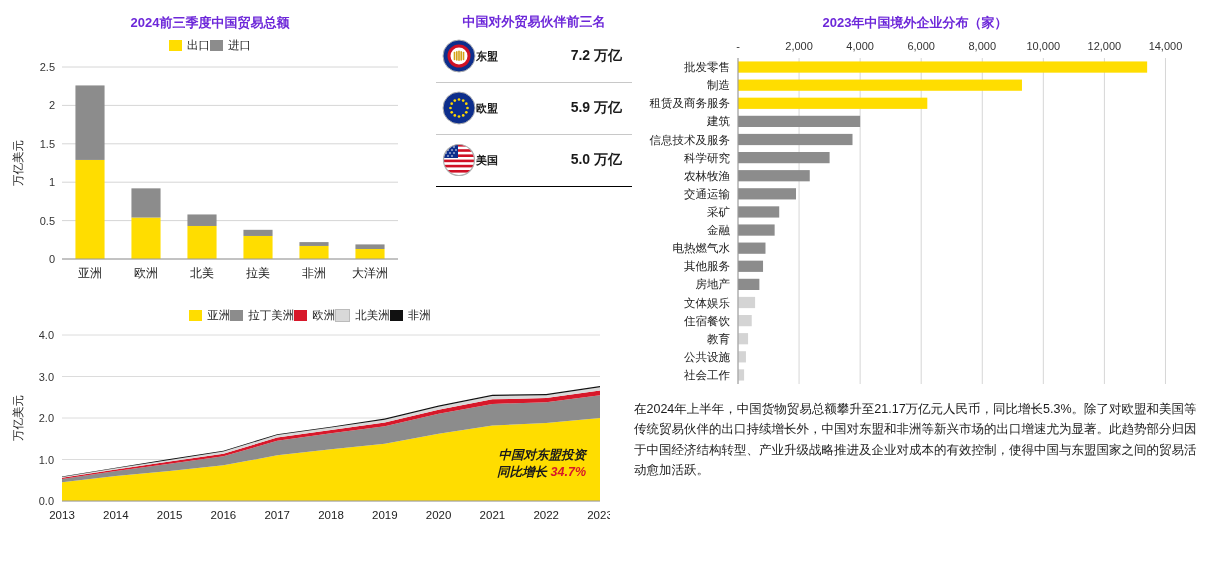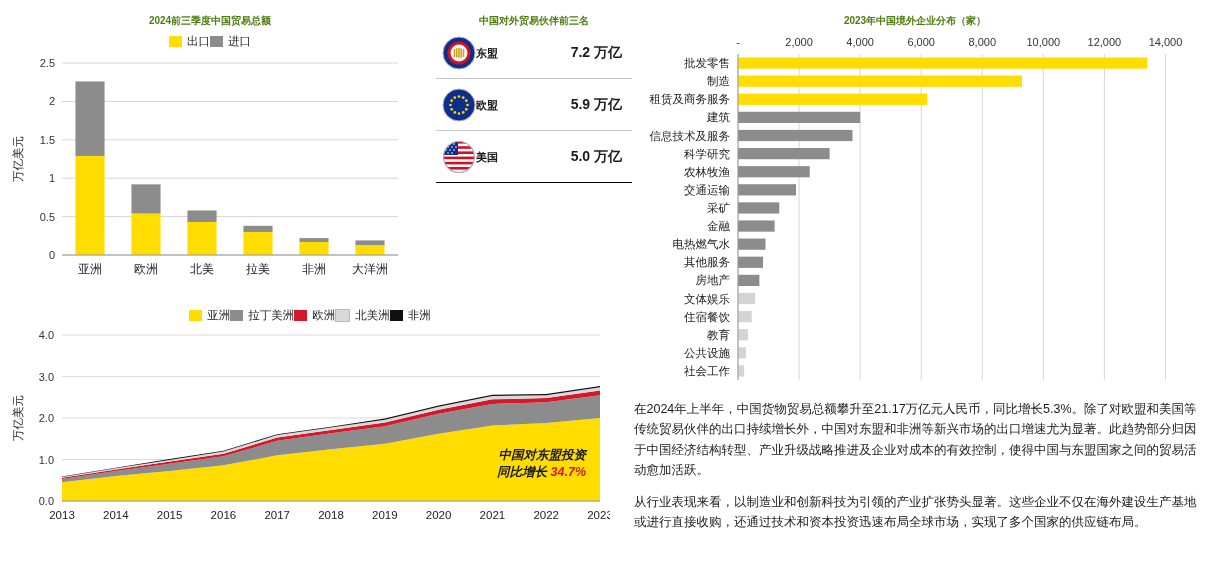--- a/index.html
+++ b/index.html
@@ -17,23 +17,23 @@
   }
   .page {
     position: relative;
     width: 1217px;
     height: 568px;
   }
 
   
   .title {
     font-weight: bold;
-    font-size: 10px;
+    font-size: 13px;
     text-align: center;
-    color: #4d7c0f;
+    color: #6d28d9;
   }
 
   
   #panel-trade {
     position: absolute;
     left: 10px;
     top: 14px;
     width: 400px;
     height: 290px;
   }
@@ -368,16 +368,15 @@
         <text x="536.2" y="192" text-anchor="middle" font-size="11.5" fill="#222" font-family="&quot;Liberation Sans&quot;, sans-serif">2022</text>
         <text x="590" y="192" text-anchor="middle" font-size="11.5" fill="#222" font-family="&quot;Liberation Sans&quot;, sans-serif">2023</text>
         <line x1="52" x2="590" y1="174" y2="174" stroke="#9a9a9a" stroke-width="1"></line>
         <text x="576" y="132" text-anchor="end" font-size="12.5" font-style="italic" font-weight="bold" fill="#1a1a1a" font-family="&quot;Liberation Sans&quot;, sans-serif">中国对东盟投资</text>
         <text x="576" y="149" text-anchor="end" font-size="12.5" font-style="italic" font-weight="bold" fill="#1a1a1a" font-family="&quot;Liberation Sans&quot;, sans-serif"><tspan>同比增长 </tspan><tspan fill="#D7182A">34.7%</tspan></text>
       </svg>
   </div>
 
   <div id="panel-text">
     <p>在2024年上半年，中国货物贸易总额攀升至21.17万亿元人民币，同比增长5.3%。除了对欧盟和美国等传统贸易伙伴的出口持续增长外，中国对东盟和非洲等新兴市场的出口增速尤为显著。此趋势部分归因于中国经济结构转型、产业升级战略推进及企业对成本的有效控制，使得中国与东盟国家之间的贸易活动愈加活跃。</p>
-    <p>从行业表现来看，以制造业和创新科技为引领的产业扩张势头显著。这些企业不仅在海外建设生产基地或进行直接收购，还通过技术和资本投资迅速布局全球市场，实现了多个国家的供应链布局。</p>
   </div>
 
 </div>
 
 </body></html>

